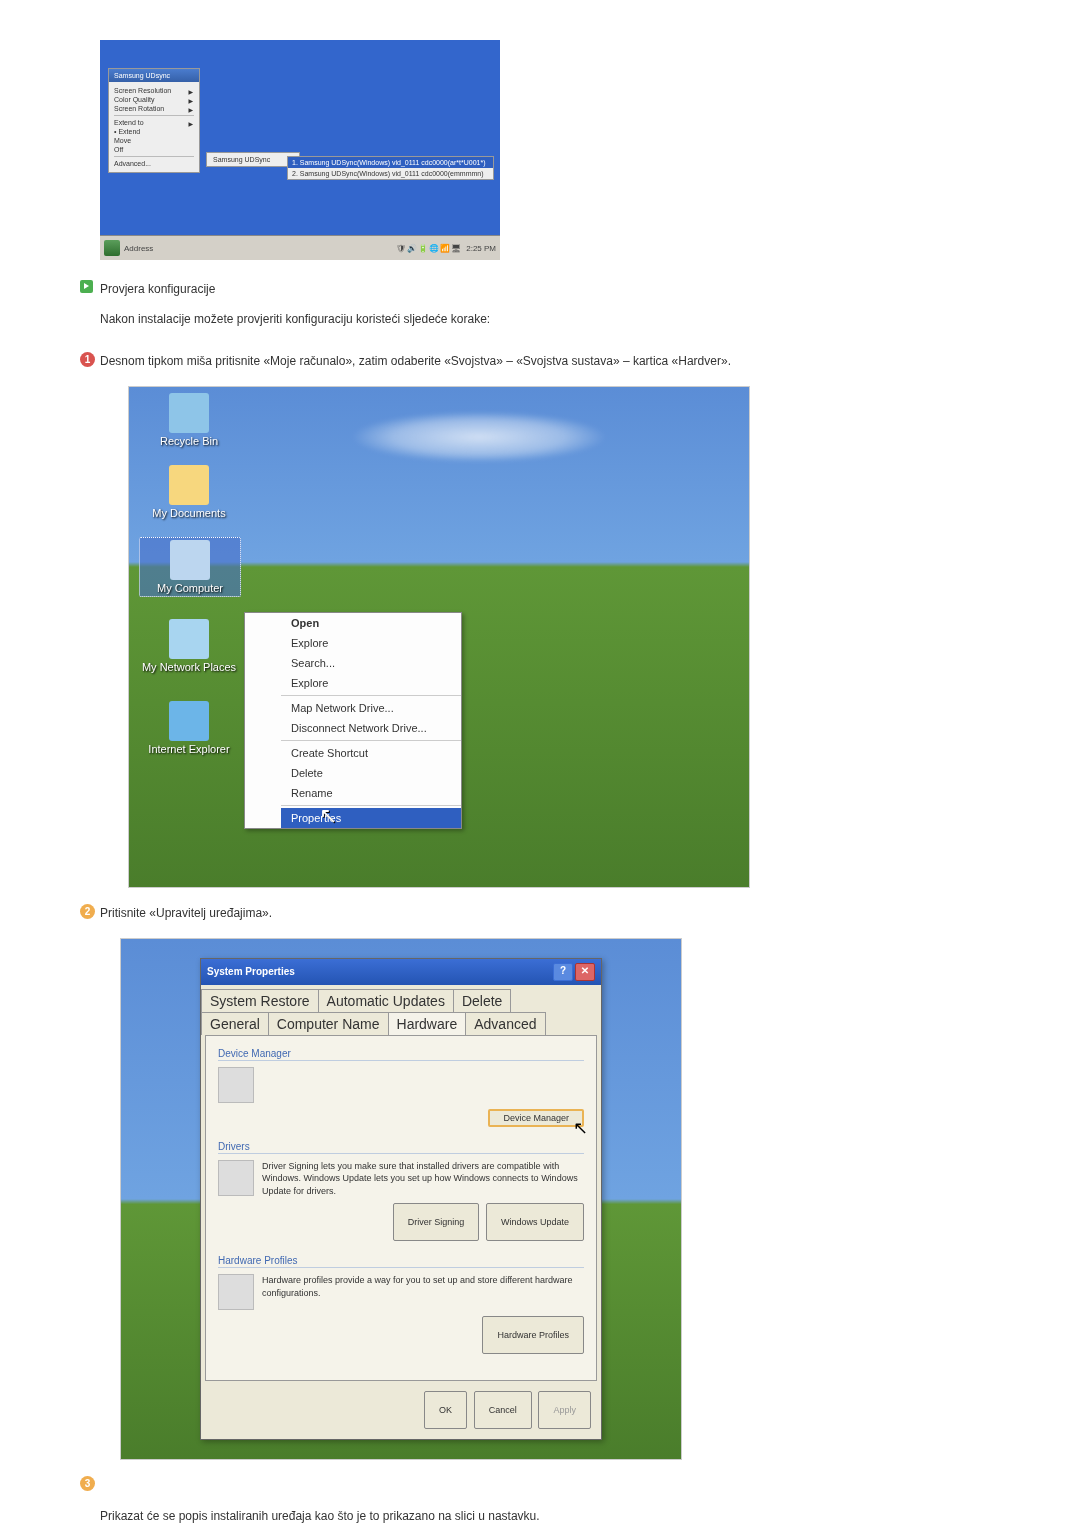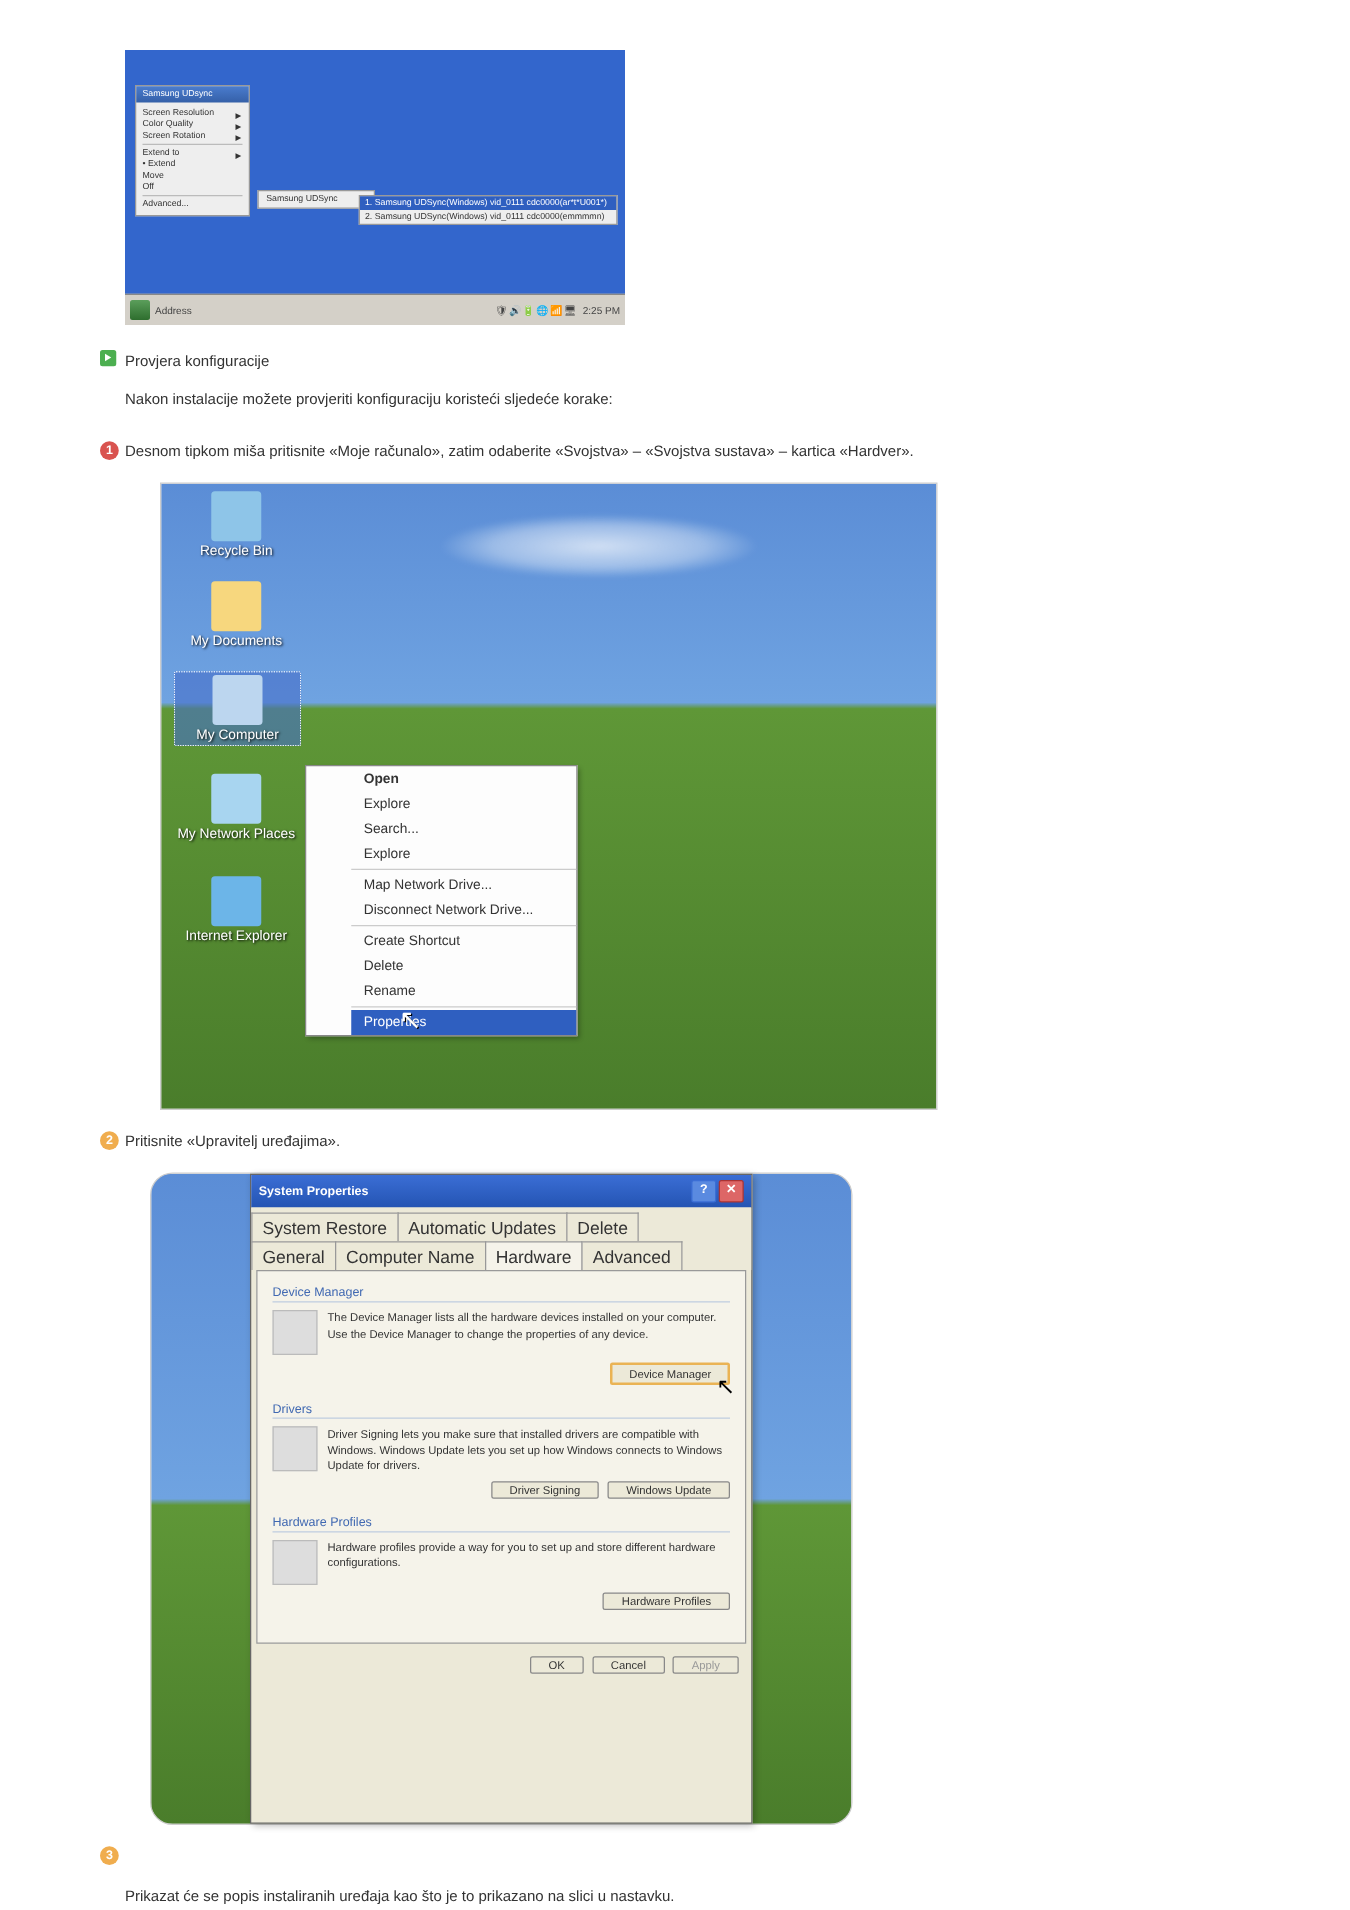--- a/index.html
+++ b/index.html
@@ -32,37 +32,37 @@
 .shot2 .dicon { position:absolute; left:10px; width:100px; text-align:center; color:#fff; text-shadow:1px 1px 2px #000; font-size:11px; }
 .shot2 .dicon .ic { width:40px; height:40px; margin:0 auto 2px; border-radius:3px; }
 .shot2 .ctx { position:absolute; left:115px; top:225px; width:180px; background:#fdfdfd; border:1px solid #888; box-shadow:2px 2px 4px rgba(0,0,0,0.3); font-size:11px;padding-left:36px; }
 .shot2 .ctx .ci { padding:4px 10px; }
 .shot2 .ctx .bold { font-weight:bold; }
 .shot2 .ctx .csep { border-top:1px solid #ccc; margin:2px 0; }
 .shot2 .ctx .hilite { background:#2f5fc0; color:#fff; padding:4px 10px; }
 .shot2 .cursor { position:absolute; left:190px; top:416px; font-size:22px; color:#fff; text-shadow:1px 1px 0 #000; }
 
 
-.shot3 { width:560px; height:520px; background:linear-gradient(#5b8dd6 0%,#6fa3e1 50%,#5f9737 51%,#4a7d2b 100%); position:relative; display:flex; justify-content:center;border-radius:18px; }
+.shot3 { width:560px; height:520px; background:linear-gradient(#5b8dd6 0%,#6fa3e1 50%,#5f9737 51%,#4a7d2b 100%); position:relative; display:flex; align-items:center; justify-content:center; }
 .shot3 .dlg { width:400px; background:#ece9d8; border:1px solid #666; box-shadow:2px 2px 6px rgba(0,0,0,0.3); font-size:10px; }
 .shot3 .titlebar { background:linear-gradient(#3b6ed5,#2454b3); color:#fff; padding:4px 6px; font-weight:bold; display:flex; justify-content:space-between; align-items:center; }
 .shot3 .winbtn { display:flex; gap:2px; }
 .shot3 .wb { width:18px; height:16px; background:#d66; border:1px solid #a33; border-radius:2px; font-size:10px; color:#fff; text-align:center; line-height:14px; }
 .shot3 .wb.q { background:#5a8ae0; border-color:#3b6ed5; }
 .shot3 .tabs { display:flex; background:#ece9d8; padding-top:4px; font-size:14px; }
 .shot3 .tab { padding:3px 8px; border:1px solid #999; border-bottom:none; margin-right:-1px; background:#ece9d8; cursor:pointer; }
 .shot3 .tab.active { background:#f5f3ea; position:relative; z-index:2; }
 .shot3 .pane { background:#f5f3ea; border:1px solid #999; padding:12px; margin:0 4px 4px; }
 .shot3 .group-title { color:#4169b2; padding-bottom:1px; border-bottom:1px solid #bfcde0; margin-bottom:6px; }
 .shot3 .group { margin-bottom:14px; }
 .shot3 .grow { display:flex; gap:8px; }
 .shot3 .gicon { width:34px; height:34px; background:#ddd; border:1px solid #bbb; flex-shrink:0; }
 .shot3 .gtext { flex:1; font-size:9px; line-height:1.4; }
 .shot3 .btnrow { text-align:right; margin-top:6px; }
-.shot3 .btn { display:inline-block; padding:1px 14px; border:1px solid #888; background:#ece9d8; font-size:9px; margin-left:4px; border-radius:2px; }
+.shot3 .btn { display:inline-block; padding:13px 14px; border:1px solid #888; background:#ece9d8; font-size:9px; margin-left:4px; border-radius:2px; }
 .shot3 .btn.hl { border:2px solid #eab354; padding:2px 13px; position:relative; }
 .shot3 .hlcursor { position:absolute; right:-6px; bottom:-14px; font-size:18px; color:#000; }
 .shot3 .dlgbtns { text-align:right; padding:6px 10px 10px; }
 .shot3 .dlgbtns .btn.dis { color:#999; }
 </style>
 </head>
 <body>
 
 <div class="shot1">
   <div class="menu-box">
@@ -158,21 +158,20 @@
       <div class="tab">General</div>
       <div class="tab">Computer Name</div>
       <div class="tab active">Hardware</div>
       <div class="tab">Advanced</div>
     </div>
     <div class="pane">
       <div class="group">
         <div class="group-title">Device Manager</div>
         <div class="grow">
           <div class="gicon"></div>
-          <div class="gtext">The Device Manager lists all the hardware devices installed on your computer. Use the Device Manager to change the properties of any device.</div>
         </div>
         <div class="btnrow"><span class="btn hl"><span>Device Manager</span><span class="hlcursor">↖</span></span></div>
       </div>
       <div class="group">
         <div class="group-title">Drivers</div>
         <div class="grow">
           <div class="gicon"></div>
           <div class="gtext">Driver Signing lets you make sure that installed drivers are compatible with Windows. Windows Update lets you set up how Windows connects to Windows Update for drivers.</div>
         </div>
         <div class="btnrow">

